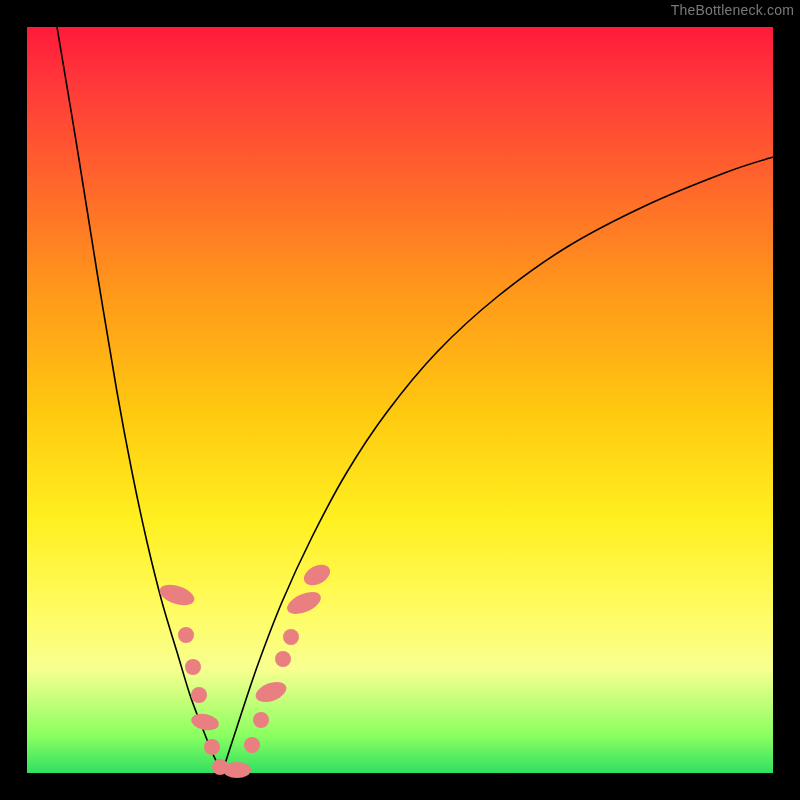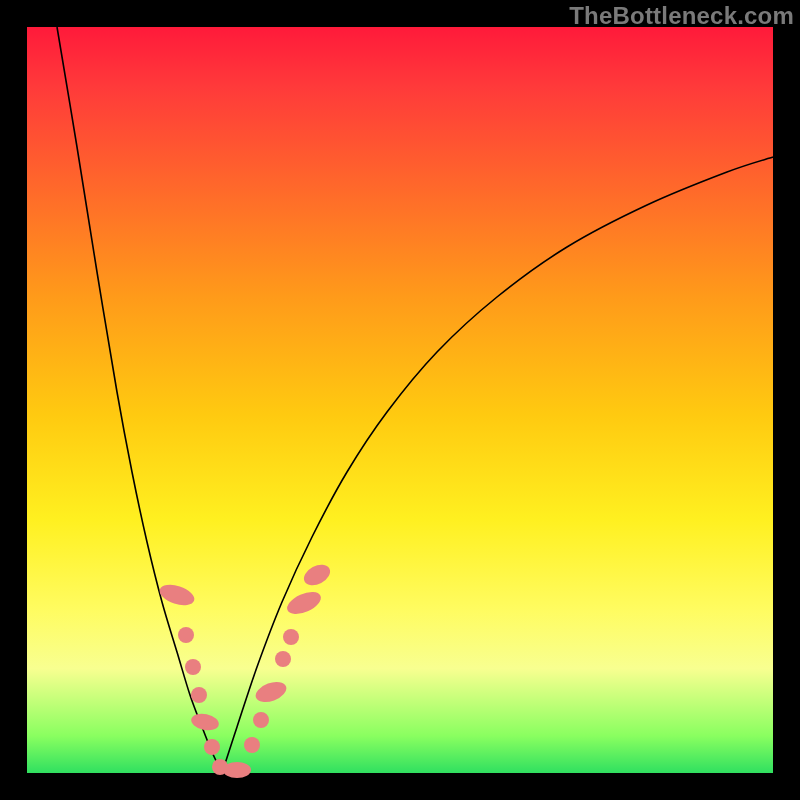--- a/index.html
+++ b/index.html
@@ -37,22 +37,22 @@
       #f8ff90 86%,
       #8aff60 95%,
       #30e060 100%
     );
   }
   .watermark {
     position: absolute;
     top: 2px;
     right: 6px;
     color: #7a7a7a;
-    font-size: 24px;
-    font-weight: 700;
+    font-size: 14px;
+    font-weight: 400;
     letter-spacing: 0.2px;
     user-select: none;
   }
   svg.curve {
     position: absolute;
     left: 0;
     top: 0;
     width: 746px;
     height: 746px;
     overflow: visible;

